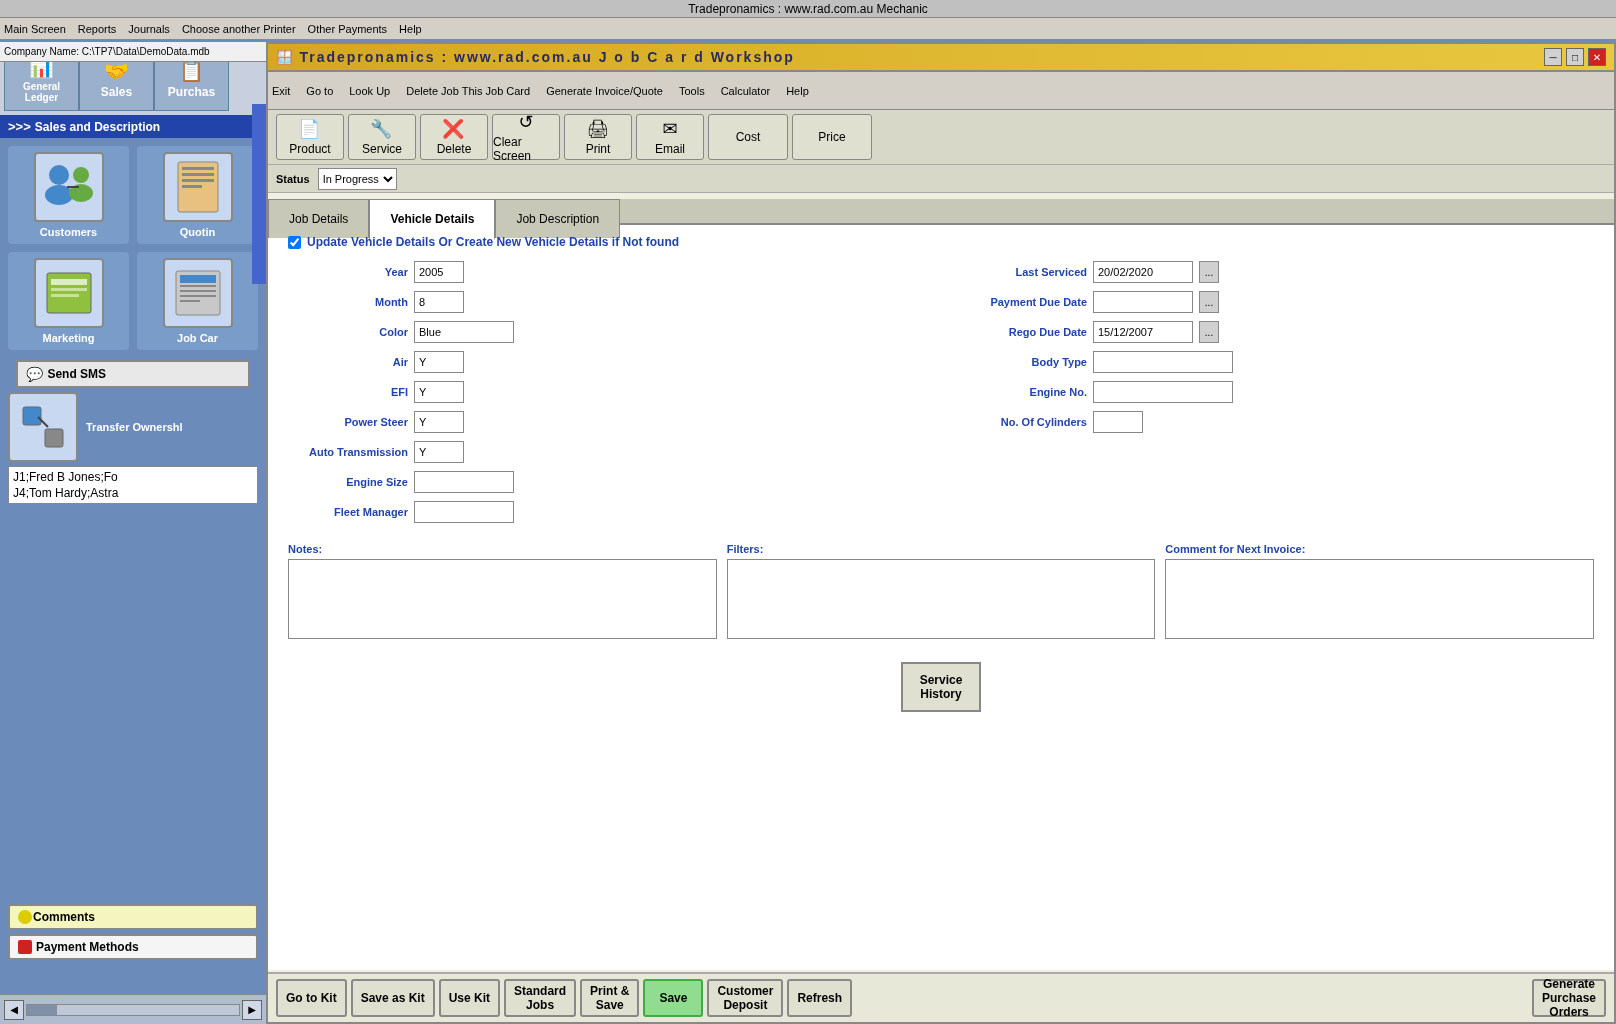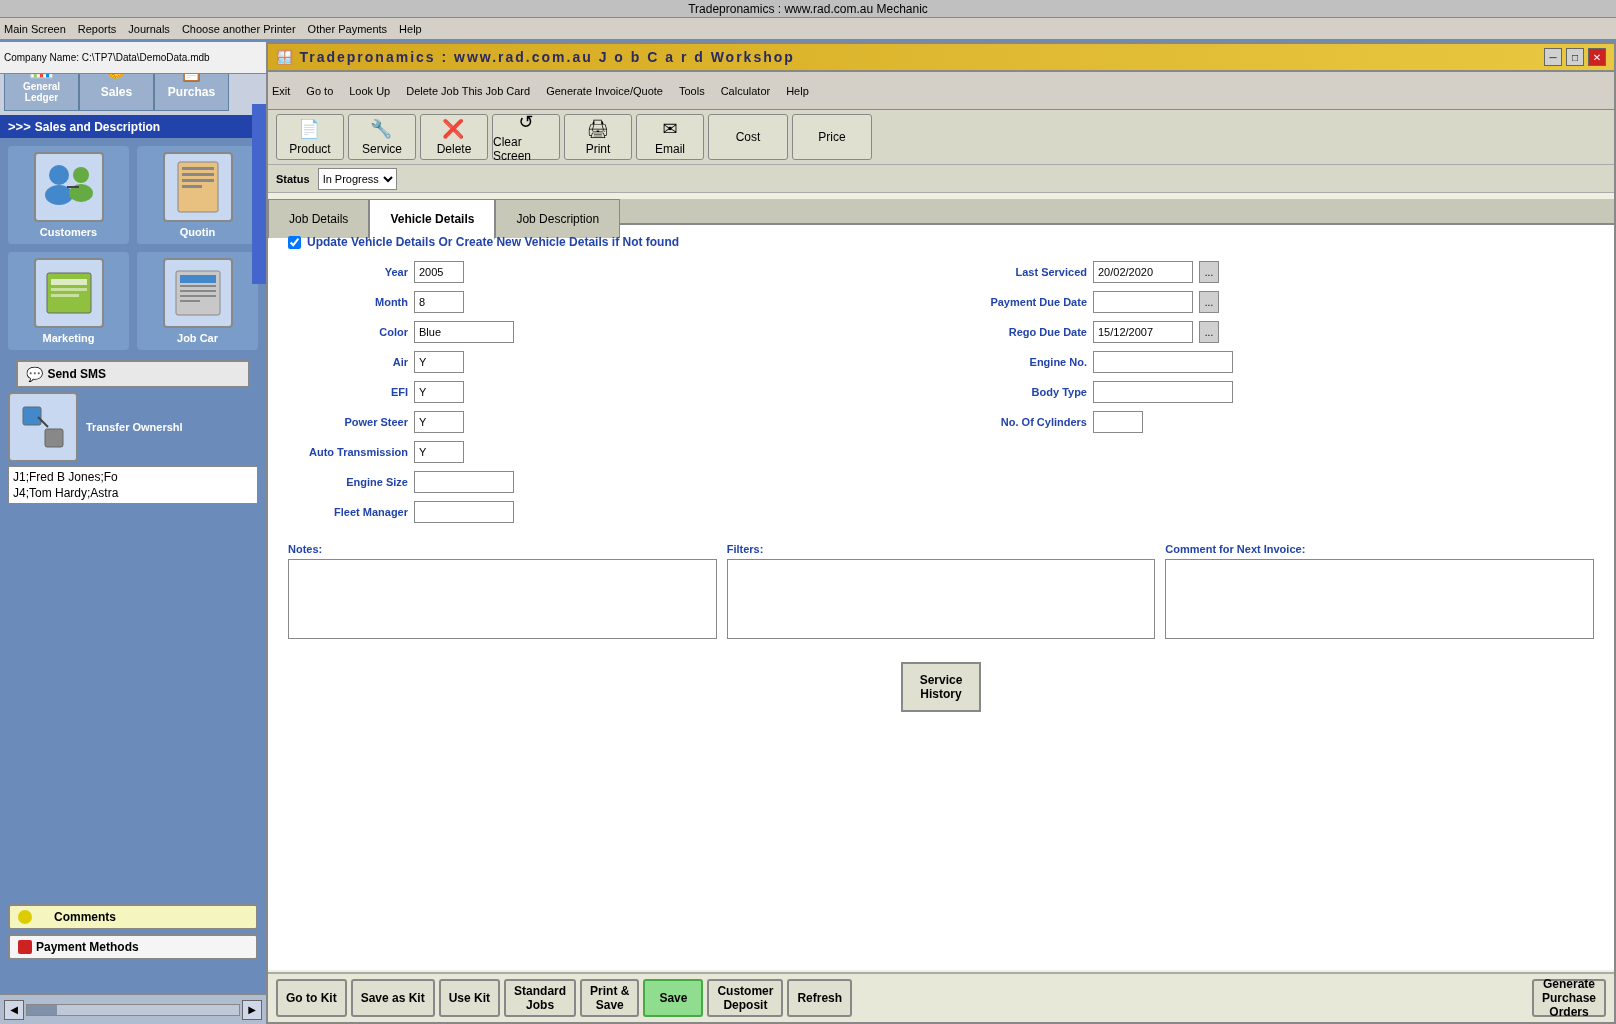--- a/index.html
+++ b/index.html
@@ -114,21 +114,21 @@
       gap: 4px;
     }
 
     .comments-btn {
       background: #f5f5c0;
       border: 2px solid #888;
       border-radius: 3px;
       padding: 4px 8px;
       display: flex;
       align-items: center;
-      gap: 22px;
+      gap: 1px;
       cursor: pointer;
       font-weight: bold;
       font-size: 12px;
     }
     .comments-btn .icon-dot { width: 14px; height: 14px; background: #ddcc00; border-radius: 50%; display: inline-block; }
 
     .payment-btn {
       background: #f5f5f5;
       border: 2px solid #888;
       border-radius: 3px;
@@ -792,25 +792,25 @@
             <span class="form-label">Payment Due Date</span>
             <input class="form-input" type="text" value="" style="">
             <div class="date-btn">...</div>
           </div>
           <div class="form-row">
             <span class="form-label">Rego Due Date</span>
             <input class="form-input" type="text" value="15/12/2007" style="">
             <div class="date-btn">...</div>
           </div>
           <div class="form-row">
+            <span class="form-label">Body Type</span>
+            <input class="form-input form-input-wide" type="text" value="" style="">
+          </div>
+          <div class="form-row">
             <span class="form-label">Engine No.</span>
-            <input class="form-input form-input-wide" type="text" value="" style="">
-          </div>
-          <div class="form-row">
-            <span class="form-label">Body Type</span>
             <input class="form-input form-input-wide" type="text" value="" style="">
           </div>
           <div class="form-row">
             <span class="form-label">No. Of Cylinders</span>
             <input class="form-input form-input-short" type="text" value="" style="">
           </div>
         </div>
       </div>
 
       <div class="notes-grid">
@@ -867,15 +867,15 @@
     </div>
     <div style="flex:1;"></div>
     <div class="action-btn" style="white-space:pre-line; text-align:center;">
       <span>Generate
 Purchase
 Orders</span>
     </div>
   </div>
 </div>
 
-<div class="company-bar" style="position:absolute; top:42px; left:0; width:266px; height:32px; background:#f0f0f0; border-bottom:1px solid #888; z-index:10; display:flex; align-items:center; padding:0 4px;">
+<div class="company-bar" style="position:absolute; top:42px; left:0; width:266px; height:20px; background:#f0f0f0; border-bottom:1px solid #888; z-index:10; display:flex; align-items:center; padding:0 4px;">
   <span style="font-size:10px;">Company Name: C:\TP7\Data\DemoData.mdb</span>
 </div>
 
 </body></html>

